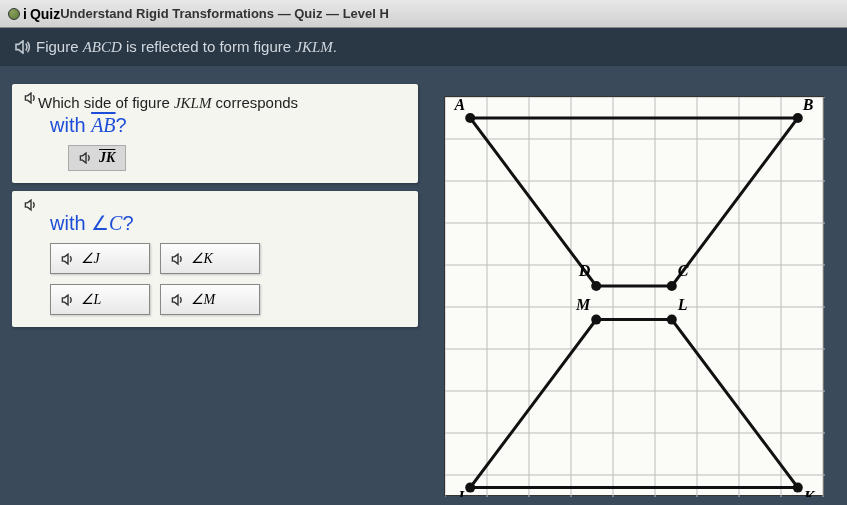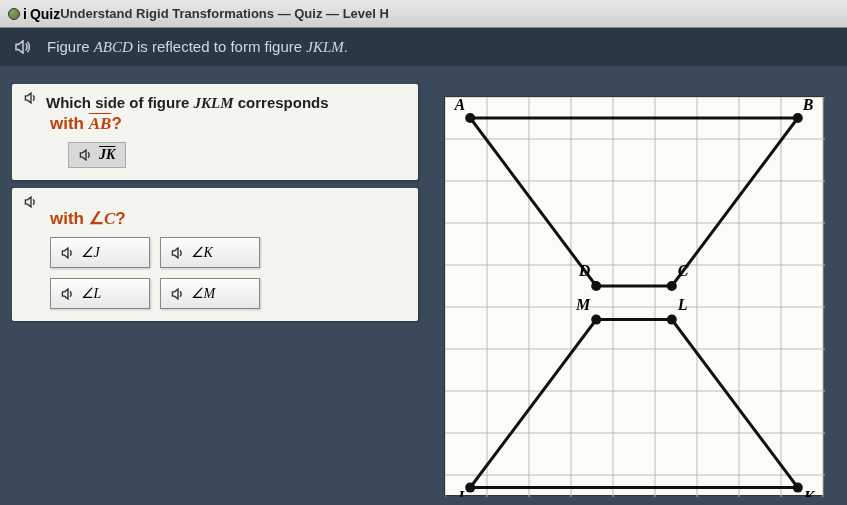--- a/index.html
+++ b/index.html
@@ -38,21 +38,21 @@
       font-size: 13px;
       font-weight: bold;
       color: #333;
     }
     .intro-bar {
       background: #2a3744;
       color: #d0d8e0;
       padding: 10px 14px;
       display: flex;
       align-items: center;
-      gap: 15px;
+      gap: 4px;
       font-size: 15px;
     }
     .speaker-icon {
       display: inline-flex;
       align-items: center;
       justify-content: center;
       width: 18px;
       height: 14px;
     }
     .content {
@@ -66,31 +66,31 @@
     .question-box {
       background: #f5f5f0;
       margin: 8px 12px;
       padding: 8px 12px 12px 12px;
       border-radius: 2px;
       box-shadow: 1px 1px 3px rgba(0,0,0,0.3);
     }
     .question-header {
       display: flex;
       align-items: flex-start;
-      gap: 8px;
+      gap: 0;
       font-size: 15px;
-      font-weight: bold;
+      font-weight: normal;
       color: #222;
       line-height: 1.4;
     }
     .question-sub {
       margin-left: 26px;
-      font-size: 17px;
-      font-weight: bold;
-      color: #c2410c;
+      font-size: 20px;
+      font-weight: normal;
+      color: #1d4ed8;
       margin-bottom: 8px;
     }
     .answer-readonly {
       display: inline-flex;
       align-items: center;
       gap: 6px;
       background: #d8d8d8;
       border: 1px solid #aaa;
       padding: 4px 10px;
       margin-left: 44px;

